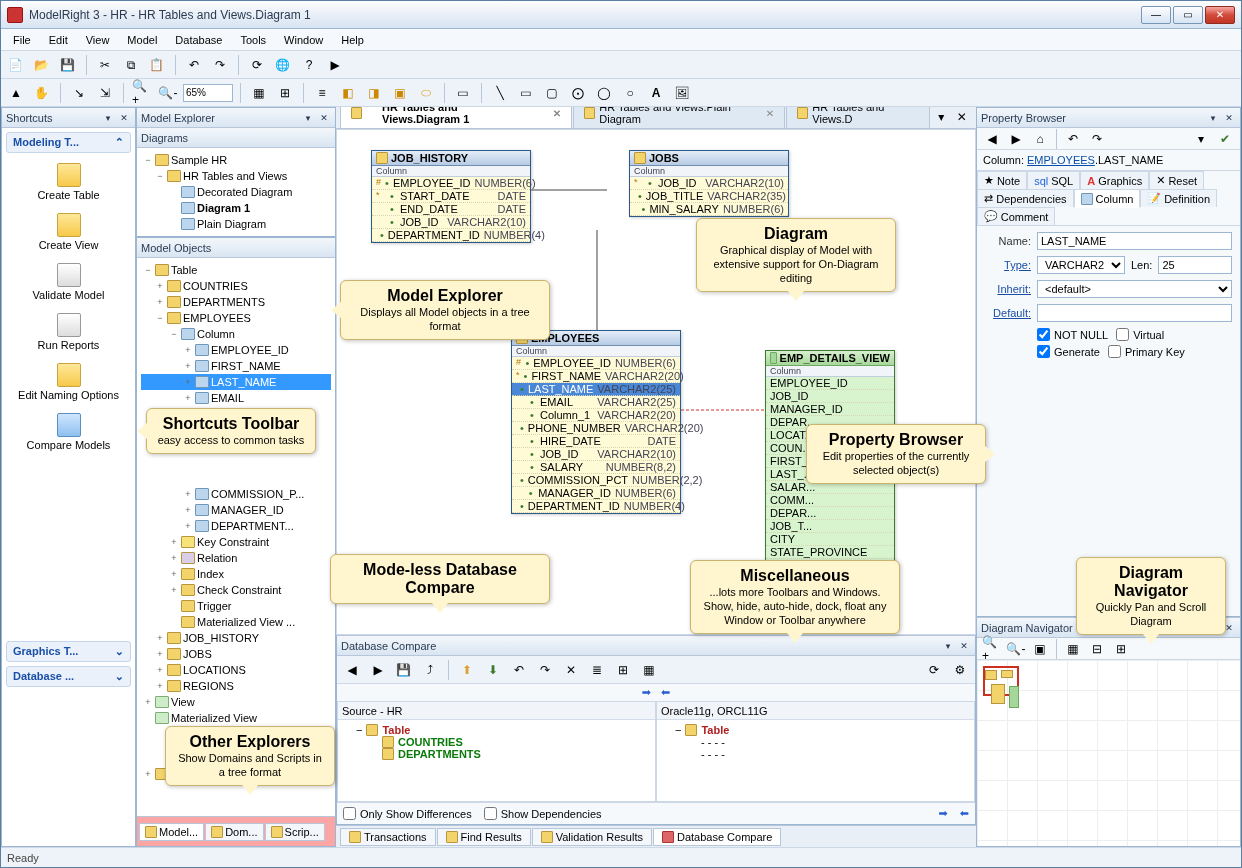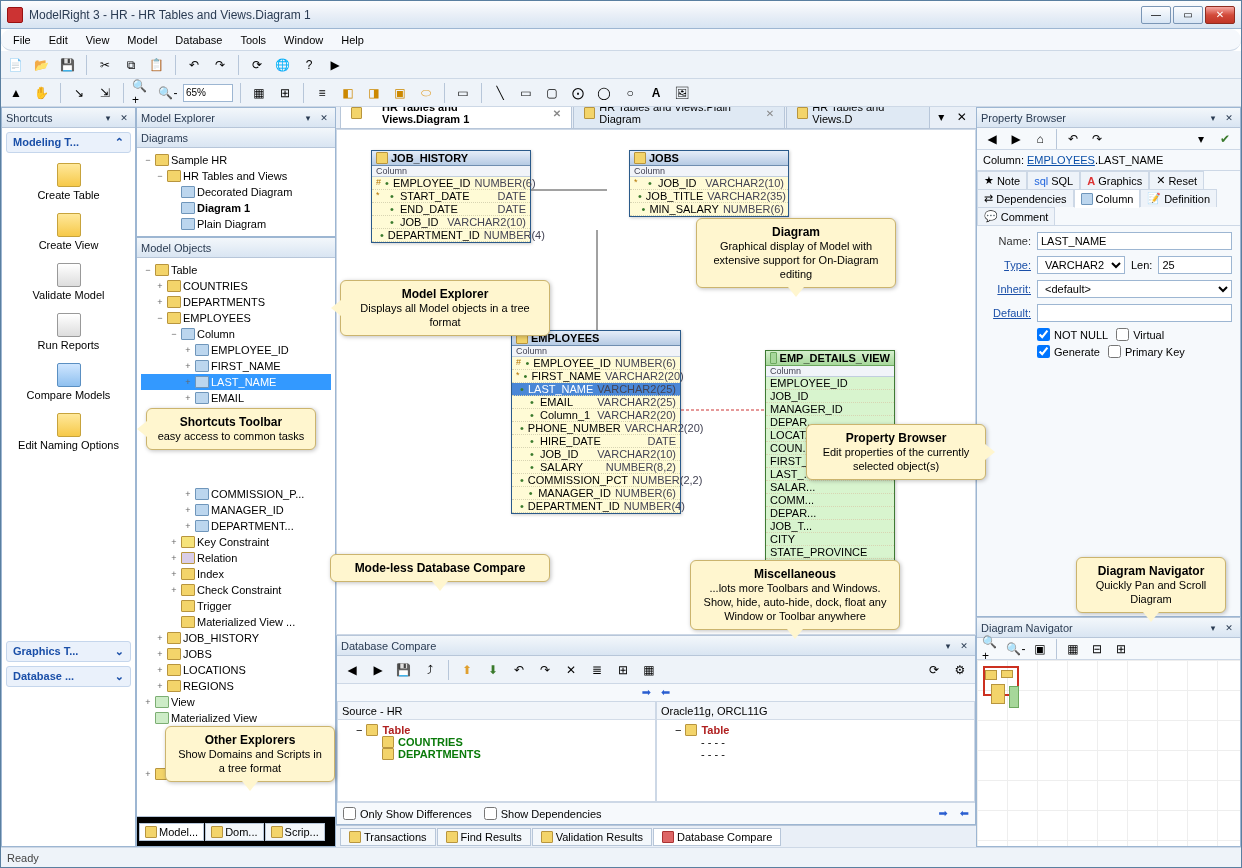--- a/index.html
+++ b/index.html
@@ -8,21 +8,21 @@
 
 .window { width: 1242px; height: 868px; border: 1px solid #5a7fa0; background: #fff; display: flex; flex-direction: column; }
 .titlebar { height: 28px; background: linear-gradient(#fdfdfe,#e9eff7,#d7e4f2); display: flex; align-items: center; padding: 0 6px; border-bottom: 1px solid #9db6d2; }
 .titlebar .app-icon { width: 16px; height: 16px; background:#c33; border:1px solid #911; margin-right:6px; border-radius:2px; }
 .titlebar .title { flex:1; color:#2a3b52; font-size:12px; }
 .win-btns { display:flex; gap:2px; }
 .win-btn { width:30px; height:18px; border:1px solid #7a96b6; background:linear-gradient(#fbfcfe,#d7e5f4); border-radius:2px; font-size:10px; display:flex; align-items:center; justify-content:center; cursor:pointer;}
 .win-btn.close { background:linear-gradient(#f6a9a3,#d24a3a,#c13526); color:#fff; border-color:#8f2c20;}
 
 
-.menubar { height:22px; background:#f5f8fc; border-bottom:1px solid #cdd8e6; display:flex; align-items:center; padding:0 4px; gap:2px;border-radius:11px;}
+.menubar { height:22px; background:#f5f8fc; border-bottom:1px solid #cdd8e6; display:flex; align-items:center; padding:0 4px; gap:2px;}
 .menubar span { padding:2px 8px; cursor:pointer; }
 
 
 .toolbar { height:28px; background:#eef3f9; border-bottom:1px solid #cdd8e6; display:flex; align-items:center; padding:0 4px; gap:4px;}
 .tbtn { width:22px; height:22px; border:1px solid transparent; border-radius:2px; display:flex; align-items:center; justify-content:center; cursor:pointer; font-size:12px;}
 .tsep { width:1px; height:20px; background:#b7c6d9; margin:0 3px;}
 .zoom-box { width:50px; height:18px; border:1px solid #9db6d2; background:#fff; font-size:10px; padding:0 2px;}
 
 
 .main { flex:1; display:flex; overflow:hidden; }
@@ -67,21 +67,21 @@
 .entity-sub { background:#f1f4f9; border-bottom:1px solid #c1cedf; padding:0 4px; font-size:9px; color:#445;}
 .entity-row { display:flex; padding:0 4px; gap:4px; border-bottom:1px dotted #d8d4b2;}
 .entity-row .key { width:10px; color:#b37400; font-size:9px;}
 .entity-row .bul { width:6px; color:#3a7a2c;}
 .entity-row .nm { flex:1; }
 .entity-row .ty { color:#445; }
 .entity-row.sel { background:#4a87d6; color:#fff;}
 
 
 .callout { position:absolute; background:#fff6cf; border:1px solid #cbb46e; border-radius:6px; padding:6px 10px; font-size:12px; text-align:center; box-shadow:1px 1px 4px rgba(0,0,0,.25); z-index:50; max-width:220px;}
-.callout b { font-weight:bold; display:block; font-size:12px;}
+.callout b { font-weight:bold; display:block; font-size:16px;}
 .callout .tail { position:absolute; width:0; height:0; }
 .callout .tail.down { bottom:-10px; left:50%; margin-left:-8px; border-left:8px solid transparent; border-right:8px solid transparent; border-top:10px solid #fff6cf;}
 .callout .tail.right { right:-10px; top:50%; margin-top:-8px; border-top:8px solid transparent; border-bottom:8px solid transparent; border-left:10px solid #fff6cf;}
 .callout .tail.left { left:-10px; top:50%; margin-top:-8px; border-top:8px solid transparent; border-bottom:8px solid transparent; border-right:10px solid #fff6cf;}
 
 
 .dbcompare { height:190px; border-top:1px solid #b7c6d9;}
 .dbc-tb { height:28px; background:#eef3f9; border-bottom:1px solid #cdd8e6; display:flex; align-items:center; padding:0 4px; gap:4px;}
 .dbc-split { flex:1; display:flex;}
 .dbc-pane { flex:1; border:1px solid #cdd8e6; display:flex; flex-direction:column; background:#fff;}
@@ -116,21 +116,21 @@
 .pb-checks label{display:flex;align-items:center;gap:4px;}
 
 
 .navigator { height:230px; border-top:1px solid #b7c6d9;}
 .nav-tb { height:22px; display:flex; align-items:center; gap:2px; padding:0 4px; border-bottom:1px solid #cdd8e6;}
 .nav-canvas { flex:1; background:#fff; background-image:linear-gradient(#eee 1px,transparent 1px),linear-gradient(90deg,#eee 1px,transparent 1px); background-size:30px 30px; position:relative;}
 .nav-canvas .viewport{position:absolute;left:6px;top:6px;width:36px;height:30px;border:2px solid #cc3020;}
 .nav-canvas .mini{position:absolute;background:#f3d46a;border:1px solid #b8953e;}
 
 
-.explorer-tabs{height:30px;background:#000000;border-top:1px solid #b7c6d9;display:flex;align-items:center;padding:0 2px;}
+.explorer-tabs{height:30px;background:#fca5a5;border-top:1px solid #b7c6d9;display:flex;align-items:center;padding:0 2px;}
 .etab{padding:2px 5px;border:1px solid #b7c6d9;background:#f3f7fb;margin-right:1px;display:flex;gap:2px;align-items:center;cursor:pointer;font-size:10px;}
 .etab.active{background:#fff;}
 
 
 .statusbar { height:20px; background:#eef3f9; border-top:1px solid #cdd8e6; display:flex; align-items:center; padding:0 6px; font-size:11px; color:#444;}
 
 .ic-sm{display:inline-block;width:12px;height:12px;background:#f3d46a;border:1px solid #b8953e;border-radius:1px;}
 
 </style>
 </head>
@@ -233,27 +233,27 @@
             <div>Create View</div>
           </div>
         <div class="item validate">
             <div class="ic"></div>
             <div>Validate Model</div>
           </div>
         <div class="item run">
             <div class="ic"></div>
             <div>Run Reports</div>
           </div>
+        <div class="item">
+            <div class="ic"></div>
+            <div>Edit Naming Options</div>
+          </div>
         <div class="item compare">
             <div class="ic"></div>
             <div>Compare Models</div>
-          </div>
-        <div class="item">
-            <div class="ic"></div>
-            <div>Edit Naming Options</div>
           </div>
         <div style="height:180px"></div>
         <div class="cat-hdr">
             <span>Graphics T...</span>
             <span>⌄</span>
           </div>
         <div class="cat-hdr">
             <span>Database ...</span>
             <span>⌄</span>
           </div>

